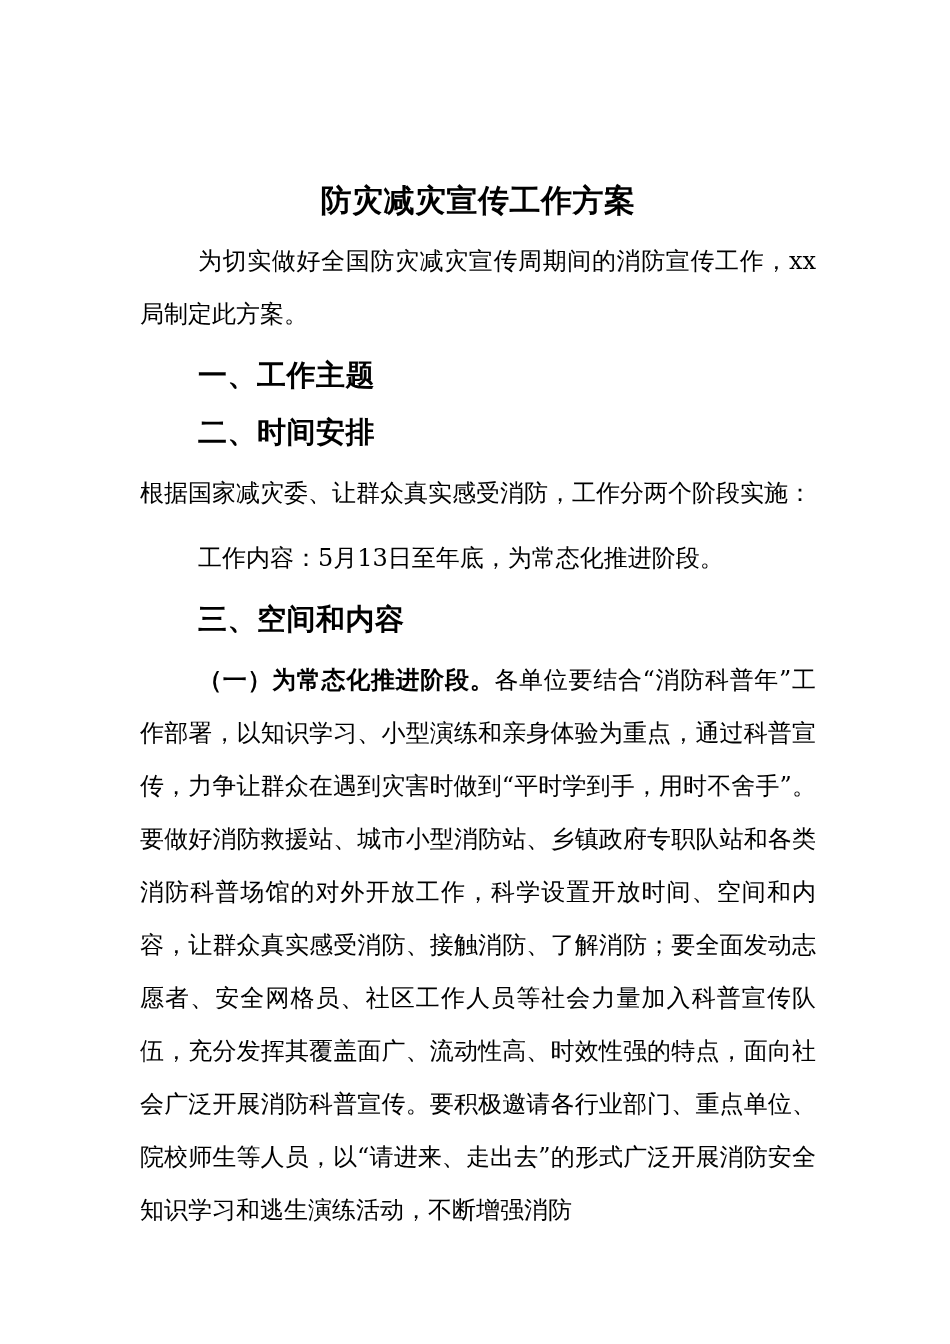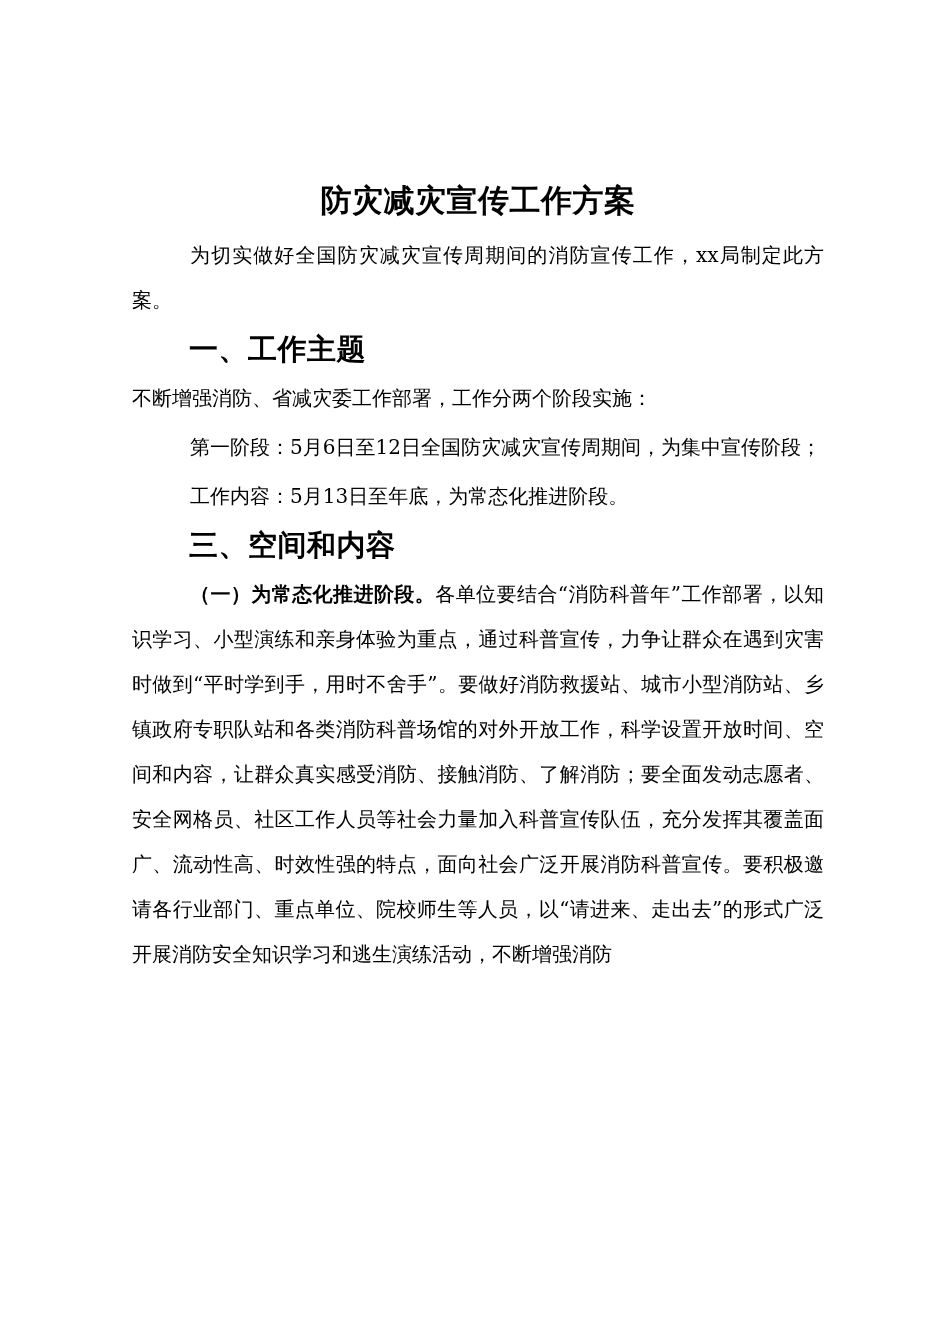--- a/index.html
+++ b/index.html
@@ -38,39 +38,39 @@
     font-size: 31px;
     font-weight: bold;
     text-align: center;
     line-height: 45px;
     letter-spacing: 0.5px;
     margin: 0 0 10px 0;
     font-family: "DejaVu Sans", "Liberation Sans", sans-serif;
   }
 
   .para {
-    font-size: 20px;
-    line-height: 45px;
+    font-size: 24px;
+    line-height: 53px;
     text-align: justify;
     text-justify: inter-ideograph;
-    margin: 4px;
+    margin: 12px;
     text-indent: 58px;
     font-family: "DejaVu Serif", "Liberation Serif", serif;
     word-break: break-all;
   }
 
   .para.noindent {
     text-indent: 0;
   }
 
   .heading {
     font-size: 29px;
     line-height: 45px;
     font-weight: bold;
-    margin: 3px;
+    margin: 12px;
     text-indent: 58px;
     font-family: "DejaVu Sans", "Liberation Sans", sans-serif;
     letter-spacing: 0.5px;
   }
 
   .lead {
     font-weight: bold;
     font-family: "DejaVu Sans", "Liberation Sans", sans-serif;
   }
 </style>
@@ -80,24 +80,24 @@
 <div id="page">
   <div id="doc">
 
     <h1 class="title">防灾减灾宣传工作方案</h1>
 
     <p class="para">为切实做好全国防灾减灾宣传周期间的消防宣传工作，xx局制定此方案。</p>
 
     <p class="heading">一、工作主题</p>
 
 
+    <p class="heading">二、时间安排</p>
 
-    <p class="para noindent">不断增强消防、省减灾委工作部署，工作分两个阶段实施：</p>
+    <p class="para noindent">根据国家减灾委、让群众真实感受消防，工作分两个阶段实施：</p>
 
-    <p class="para">第一阶段：5月6日至12日全国防灾减灾宣传周期间，为集中宣传阶段；</p>
 
     <p class="para">工作内容：5月13日至年底，为常态化推进阶段。</p>
 
     <p class="heading">三、空间和内容</p>
 
     <p class="para"><span class="lead">（一）为常态化推进阶段。</span><span>各单位要结合“消防科普年”工作部署，以知识学习、小型演练和亲身体验为重点，通过科普宣传，力争让群众在遇到灾害时做到“平时学到手，用时不舍手”。要做好消防救援站、城市小型消防站、乡镇政府专职队站和各类消防科普场馆的对外开放工作，科学设置开放时间、空间和内容，让群众真实感受消防、接触消防、了解消防；要全面发动志愿者、安全网格员、社区工作人员等社会力量加入科普宣传队伍，充分发挥其覆盖面广、流动性高、时效性强的特点，面向社会广泛开展消防科普宣传。要积极邀请各行业部门、重点单位、院校师生等人员，以“请进来、走出去”的形式广泛开展消防安全知识学习和逃生演练活动，不断增强消防</span></p>
 
   </div>
 </div>
 

